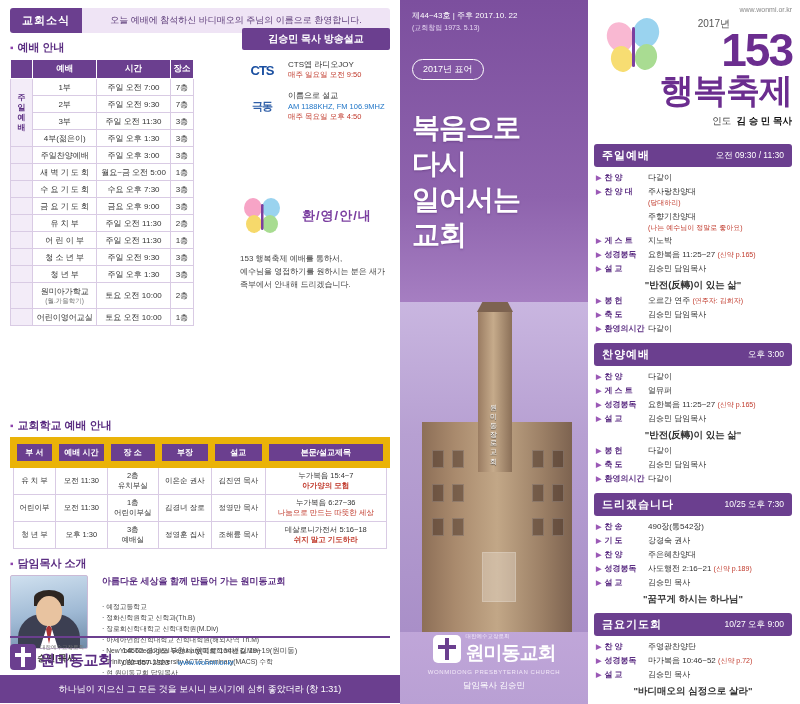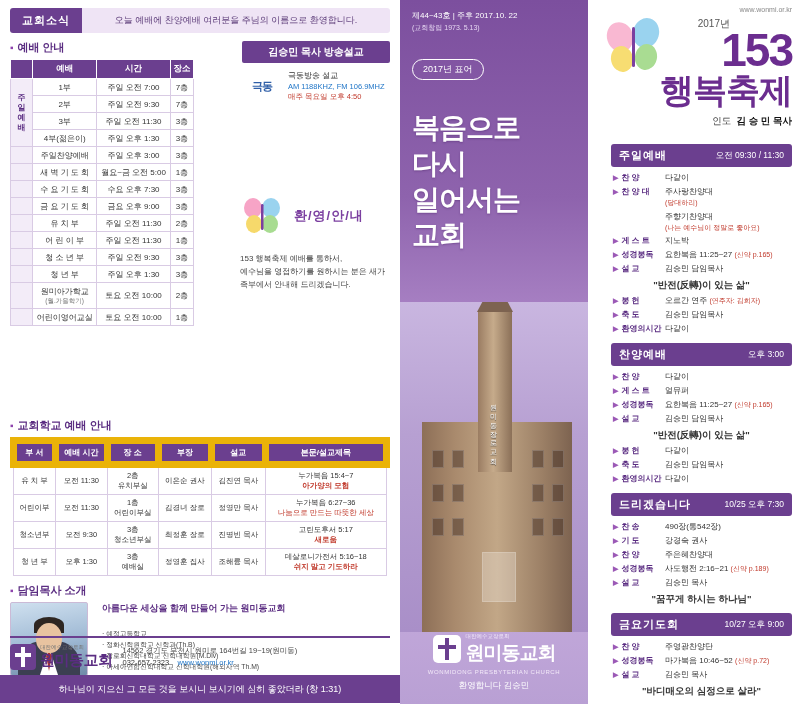--- a/index.html
+++ b/index.html
@@ -50,39 +50,39 @@
     color:#333; background:#fff;
   }
   table.sched td.side {
     background:#f3ecf8; font-weight:bold; color:#5b2d82; width:22px;
     font-size:8px; line-height:1.25;
   }
   table.sched td.lbl { text-align:center;margin-top:38px; }
   .small-note { font-size:6.5px; color:#777; }
 
   .rightbox {
-    position:absolute; right:10px; top:41px; width:148px;
+    position:absolute; right:10px; top:28px; width:148px;
   }
   .rb-title {
     background:#6b3f8f; color:#fff; font-size:10px; font-weight:bold;
     text-align:center; padding:4px 0; border-radius:2px;
   }
   .rb-row { display:flex; align-items:center; gap:6px; margin-top:7px; }
   .rb-logo {
     width:40px; height:26px; display:flex; align-items:center; justify-content:center;
     font-weight:bold; font-size:13px; color:#e8443a; letter-spacing:-1px;
   }
   .rb-logo.cts { color:#1a4fa0; }
   .rb-logo.fm { color:#2f5fa8; font-size:11px; }
   .rb-txt { font-size:8px; color:#333; line-height:1.45; }
   .rb-sub { font-size:7.5px; color:#c0392b; }
   .rb-sub2 { font-size:7.5px; color:#2176c7; }
 
   .guide-wrap { position:absolute; right:10px; top:196px; width:150px; }
-  .guide-head { display:flex; align-items:center; gap:10px; }
+  .guide-head { display:flex; align-items:center; gap:18px; }
   .butterfly { width:44px; height:40px; position:relative; }
   .guide-label { font-size:13px; font-weight:bold; color:#7b3fa0; letter-spacing:1px; }
   .guide-body { font-size:8px; color:#444; line-height:1.6; margin-top:17px; }
 
   table.school {
     width:100%; border-collapse:collapse; font-size:7.5px; margin-top:2px;
   }
   table.school th {
     background:#6b3f8f; color:#fff; padding:3px 1px; border:7px solid #eab308; font-size:8px;
   }
@@ -229,21 +229,21 @@
   }
   .fest-year { font-size:10px; color:#555; display:block; text-align:right; margin-bottom:-4px; margin-right:62px;}
   .fest-name {
     font-size:34px; font-weight:bold; color:#6b2d8f; letter-spacing:-1px; line-height:1.05;
     text-align:right;
   }
   .fest-guide { font-size:9.5px; color:#333; text-align:right; margin-top:6px; }
   .fest-guide b { color:#111; }
   .bfly-deco { position:absolute; left:2px; top:0; width:86px; height:60px; }
 
-  .blk { margin-top:7px;margin-left:17px; }
+  .blk { margin-top:7px; }
   .blk-head {
     background:#6b3f8f; color:#fff; border-radius:3px; padding:4px 8px;
     display:flex; align-items:center; justify-content:space-between;
     font-size:11px; font-weight:bold;
   }
   .blk-head .t { letter-spacing:1px; }
   .blk-head .w { font-size:8.5px; font-weight:normal; }
   .blk-body { padding:4px 2px 0 2px; }
   .row {
     display:flex; font-size:8px; color:#333; line-height:1.5; padding:1px 0;
@@ -262,21 +262,21 @@
 </style>
 </head>
 <body>
 
 <div class="page">
 
   <div class="left">
 
     <div class="hdr-news">
       <div class="tag">교회소식</div>
-      <div class="msg">오늘 예배에 찬양예배 여러분을 주님의 이름으로 환영합니다.</div>
+      <div class="msg">오늘 예배에 참석하신 바디매오의 주님의 이름으로 환영합니다.</div>
     </div>
 
     <div class="sect-title">
       <span class="dot">▪</span>
       <span>예배 안내</span>
     </div>
 
     <div style="width:184px;">
       <table class="sched">
         <thead>
@@ -370,23 +370,30 @@
               <td>1층</td>
             </tr>
           </tbody>
       </table>
     </div>
 
     <div class="rightbox">
       <div class="rb-title">김승민 목사 방송설교</div>
       <div id="broadcast-items">
           <div class="rb-row">
+            <div class="rb-logo cts">CTS</div>
+            <div class="rb-txt">
+              <div>CTS엡 라디오JOY</div>
+              <div class="rb-sub">매주 일요일 오전 9:50</div>
+            </div>
+          </div>
+          <div class="rb-row">
             <div class="rb-logo fm">극동</div>
             <div class="rb-txt">
-              <div>극동방송 설교</div>
+              <div>이름으로 설교</div>
               <div class="rb-sub2">AM 1188KHZ, FM 106.9MHZ</div>
               <div class="rb-sub">매주 목요일 오후 4:50</div>
             </div>
           </div>
         </div>
     </div>
 
     <div class="guide-wrap">
       <div class="guide-head">
         <div class="butterfly">
@@ -430,28 +437,20 @@
           </tr>
           <tr>
             <td>어린이부</td>
             <td>오전 11:30</td>
             <td>1층<br>어린이부실</td>
             <td>김경녀 장로</td>
             <td>정영만 목사</td>
             <td class="verse">누가복음 6:27~36<div class="theme" style="color:#c0392b;font-weight:normal;">나눔으로 만드는 따뜻한 세상</div></td>
           </tr>
           <tr>
-            <td>청소년부</td>
-            <td>오전 9:30</td>
-            <td>3층<br>청소년부실</td>
-            <td>최정훈 장로</td>
-            <td>진명빈 목사</td>
-            <td class="verse">고린도후서 5:17<div class="theme" style="color:#c0392b;font-weight:bold;">새로움</div></td>
-          </tr>
-          <tr>
             <td>청 년 부</td>
             <td>오후 1:30</td>
             <td>3층<br>예배실</td>
             <td>정영훈 집사</td>
             <td>조해륭 목사</td>
             <td class="verse">데살로니가전서 5:16~18<div class="theme" style="color:#c0392b;font-weight:bold;">쉬지 말고 기도하라</div></td>
           </tr>
         </tbody>
     </table>
 
@@ -549,21 +548,21 @@
 
     <div class="mid-foot">
       <div class="mf-logo">
         <div class="mf-mark"></div>
         <div>
           <span class="mf-sup">대한예수교장로회</span>
           <span class="mf-name">원미동교회</span>
         </div>
       </div>
       <div class="mf-eng">WONMIDONG PRESBYTERIAN CHURCH</div>
-      <div class="mf-pastor">환영합니다 김승민</div>
+      <div class="mf-pastor">담임목사 김승민</div>
     </div>
   </div>
 
   <div class="right">
     <div class="wonmi-url">www.wonmi.or.kr</div>
 
     <div class="fest-head">
       <div class="bfly-deco">
         <svg viewBox="0 0 86 60" width="86" height="60">
           <ellipse cx="24" cy="20" rx="13" ry="15" fill="#f9b8d2" transform="rotate(-18 24 20)"></ellipse>

